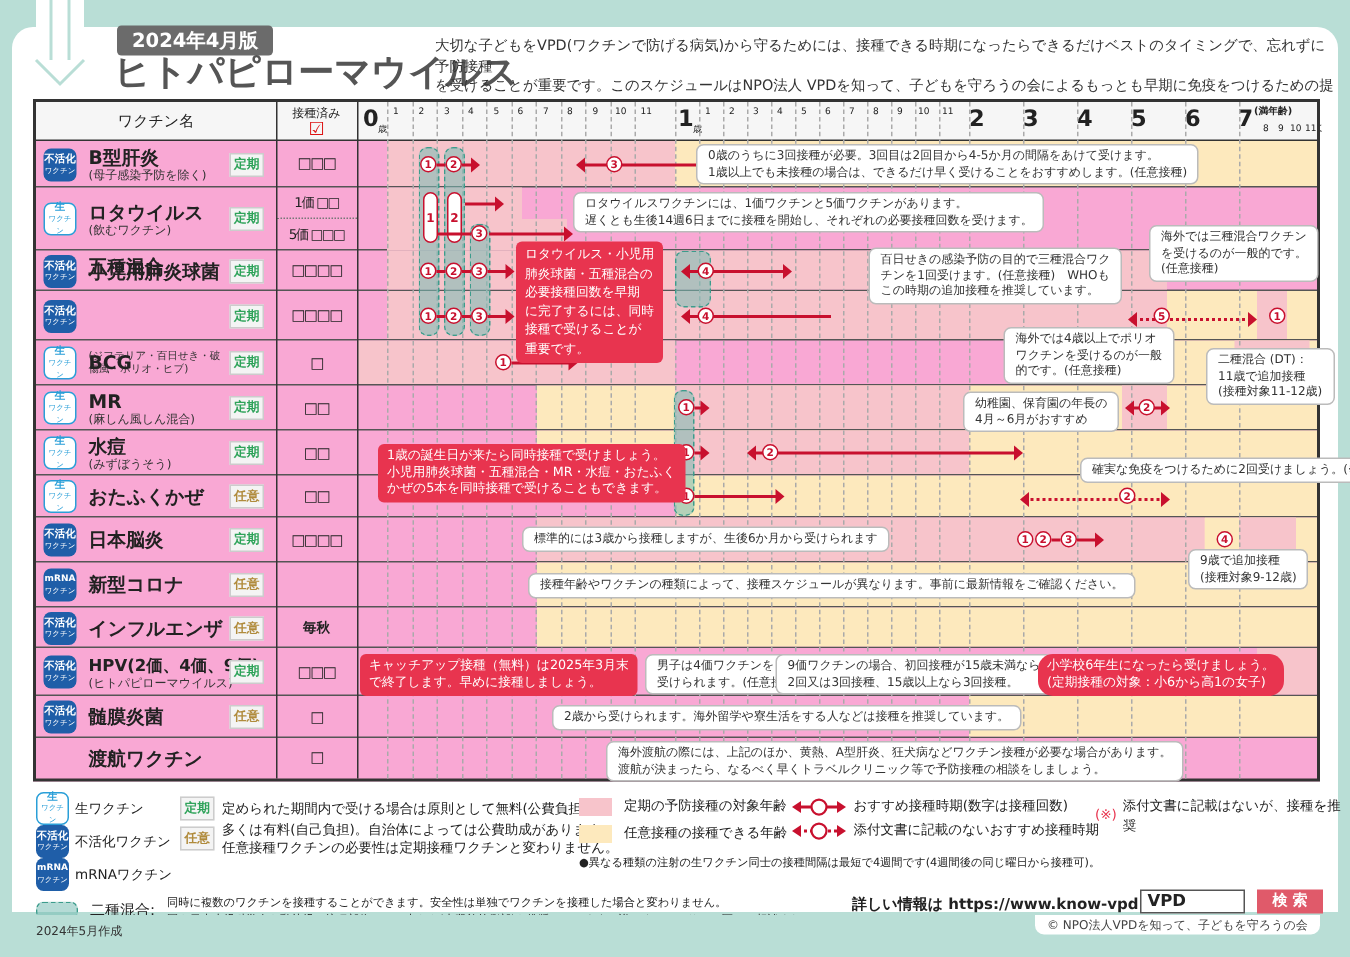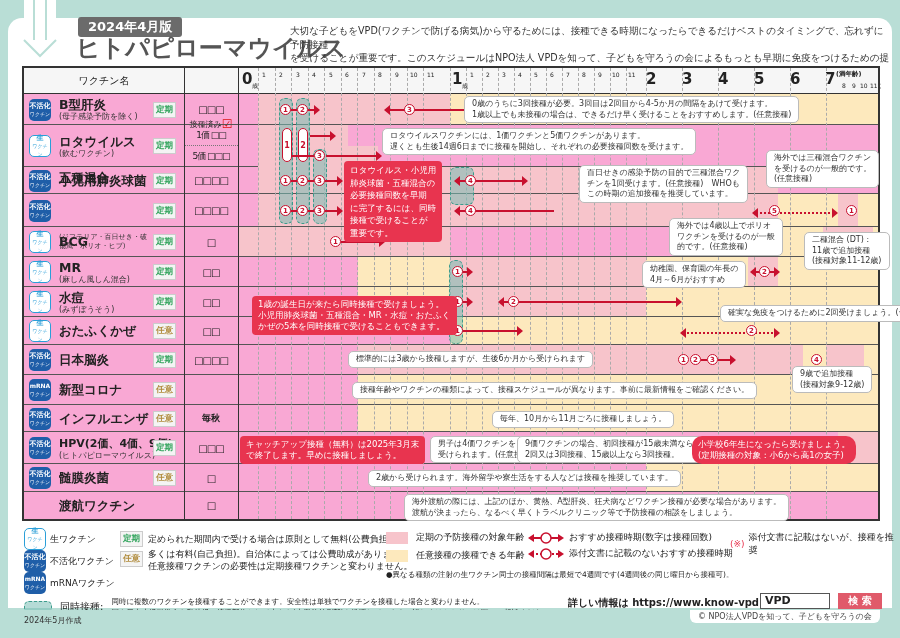--- a/index.html
+++ b/index.html
@@ -68,21 +68,21 @@
 <div class="intro">
   <div>大切な子どもをVPD(ワクチンで防げる病気)から守るためには、接種できる時期になったらできるだけベストのタイミングで、忘れずに予防接種</div>
   <div>を受けることが重要です。このスケジュールはNPO法人 VPDを知って、子どもを守ろうの会によるもっとも早期に免疫をつけるための提案です。</div>
   <div>お子さまの予防接種に関しては、地域ごとの接種方法やVPDの流行状況に応じて、かかりつけ医と相談のうえスケジュールを立てましょう。</div>
 </div>
 
 <div class="table">
 
   <div class="hdr">
     <div class="cell" style="left:0;width:160px;">ワクチン名</div>
-    <div class="cell" style="left:160px;width:54px;flex-direction:row;font-size:8px;margin-top:43px;">
+    <div class="cell" style="left:160px;width:54px;flex-direction:column;font-size:8px;">
       <span>接種済み</span>
       <span style="color:#d11;font-size:12px;line-height:11px;">☑</span>
     </div>
     <div class="cell" style="left:214px;width:640px;justify-content:flex-start;">
       <span class="abs" style="left:4px;top:2px;font-size:15px;font-weight:bold;">0</span>
       <span class="abs" style="left:14px;top:14px;font-size:6px;">歳</span>
       <span class="abs" style="left:214px;top:2px;font-size:15px;font-weight:bold;">1</span>
       <span class="abs" style="left:224px;top:14px;font-size:6px;">歳</span>
       <span class="abs" style="left:408px;top:2px;font-size:15px;font-weight:bold;">2</span>
       <span class="abs" style="left:444px;top:2px;font-size:15px;font-weight:bold;">3</span>
@@ -586,22 +586,20 @@
   <div class="callout" style="left:696px;top:237px;">
     <span>確実な免疫をつけるために2回受けましょう。(※)</span></div>
   <div class="callout" style="left:324px;top:283px;">
     <span>標準的には3歳から接種しますが、生後6か月から受けられます</span></div>
   <div class="callout" style="left:768px;top:298px;">
     <div>9歳で追加接種</div>
       <div>(接種対象9-12歳)</div>
     </div>
   <div class="callout" style="left:328px;top:314px;">
     <span>接種年齢やワクチンの種類によって、接種スケジュールが異なります。事前に最新情報をご確認ください。</span></div>
-  <div class="callout" style="left:468px;top:343px;">
-    <span>毎年、10月から11月ごろに接種しましょう。</span></div>
   <div class="redbox" style="left:216px;top:368px;">
     <div>キャッチアップ接種（無料）は2025年3月末</div>
       <div>で終了します。早めに接種しましょう。</div>
     </div>
   <div class="callout" style="left:406px;top:368px;">
     <div>男子は4価ワクチンを</div>
       <div>受けられます。(任意接種)</div>
     </div>
   <div class="callout" style="left:493px;top:368px;">
     <div>9価ワクチンの場合、初回接種が15歳未満なら</div>
@@ -646,21 +644,21 @@
   </div>
 <div class="lg-item" style="left:120px;top:548px;align-items:flex-start;">
   <span class="tag nini" style="position:static;transform:none;margin-right:5px;margin-top:3px;">任意</span>
   <span style="line-height:12px;">
       <div>多くは有料(自己負担)。自治体によっては公費助成があります。</div>
       <div>任意接種ワクチンの必要性は定期接種ワクチンと変わりません。</div>
     </span>
   </div>
 <div class="lg-item" style="left:24px;top:596px;">
   <div style="width:28px;height:12px;border:1.5px dashed #3c9c8c;background:rgba(120,190,180,0.55);border-radius:5px;margin-right:8px;"></div>
-  <span style="font-size:10px;margin-right:8px;">同時接種:</span>
+  <span style="font-size:10px;margin-right:8px;">二種混合:</span>
   <span style="font-size:7.5px;line-height:11px;">
       <div>同時に複数のワクチンを接種することができます。安全性は単独でワクチンを接種した場合と変わりません。</div>
       <div>国や日本小児科学会も乳幼児の接種部位として太もも(大腿前外側部)も推奨しています。詳しくはかかりつけ医にご相談ください。</div>
     </span>
   </div>
 
 <div class="lg-item" style="left:386px;top:531px;">
   <div class="swatch" style="background:#f7c4cb;"></div>
     <span>定期の予防接種の対象年齢</span>
   </div>

